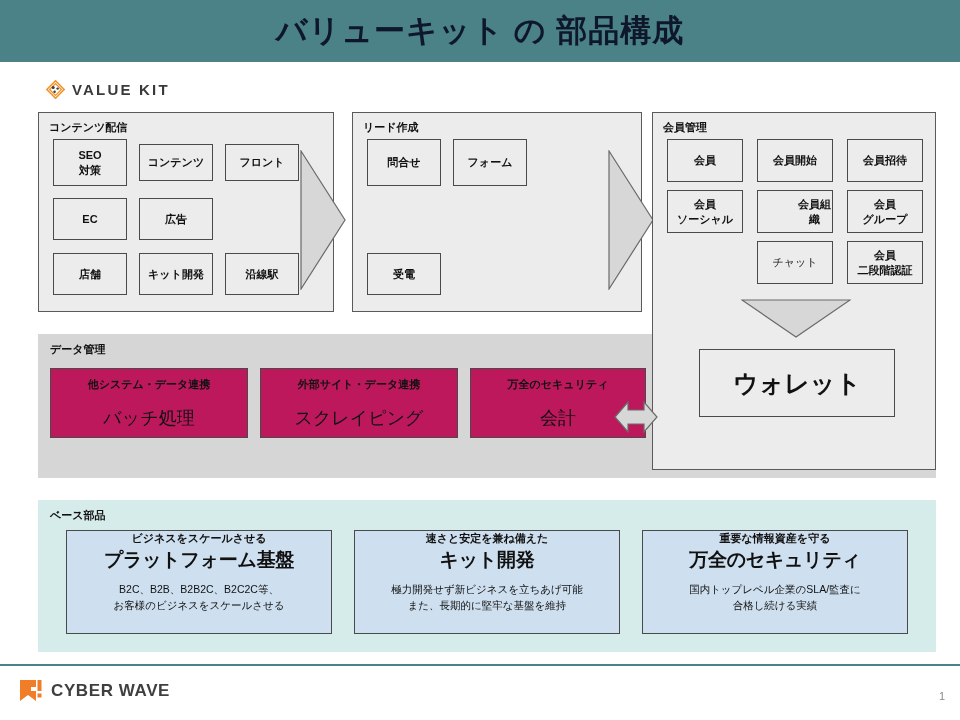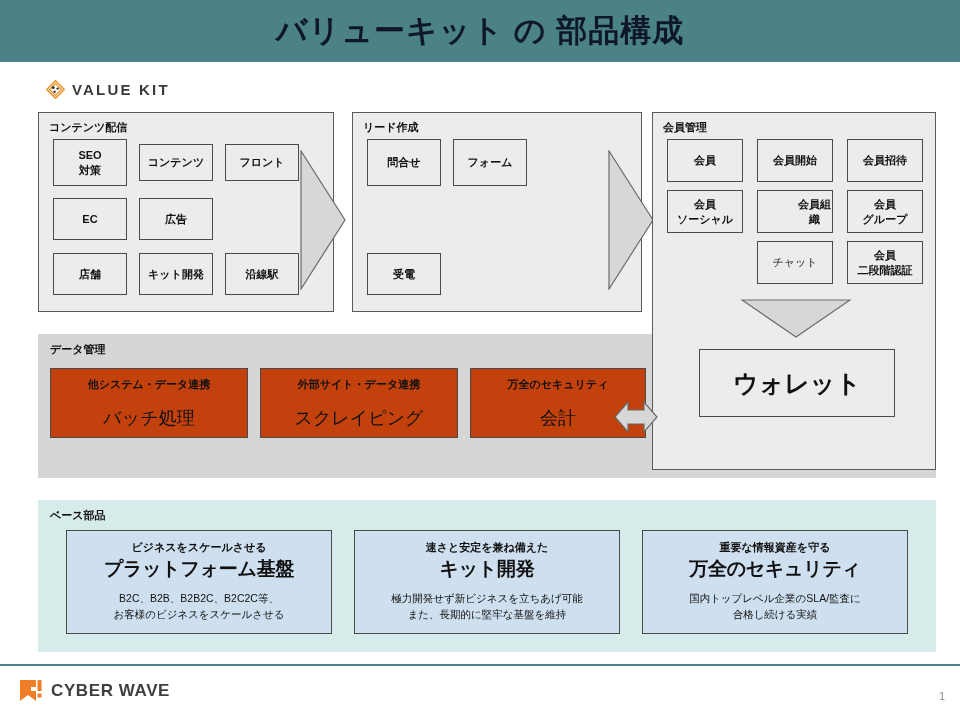--- a/index.html
+++ b/index.html
@@ -102,21 +102,21 @@
   
   .data-band {
     position: absolute;
     left: 38px; top: 334px;
     width: 898px; height: 144px;
     background: #d6d6d6;
     box-sizing: border-box;
   }
   .data-card {
     position: absolute;
-    background: #c2410c;
+    background: #be185d;
     border: 1px solid #4a4a4a;
     box-sizing: border-box;
     display: flex;
     flex-direction: column;
     align-items: center;
     justify-content: center;
     text-align: center;
     gap: 8px;
   }
   .dc-cap {
@@ -150,21 +150,20 @@
     position: absolute;
     top: 30px;
     width: 266px; height: 104px;
     background: #cedfef;
     border: 1px solid #4a4a4a;
     box-sizing: border-box;
     display: flex;
     flex-direction: column;
     align-items: center;
     text-align: center;
-    padding-top: 9px;
   }
   .bc-cap {
     font-size: 11px;
     font-weight: bold;
     color: #111;
   }
   .bc-title {
     font-size: 19px;
     font-weight: bold;
     color: #111;

